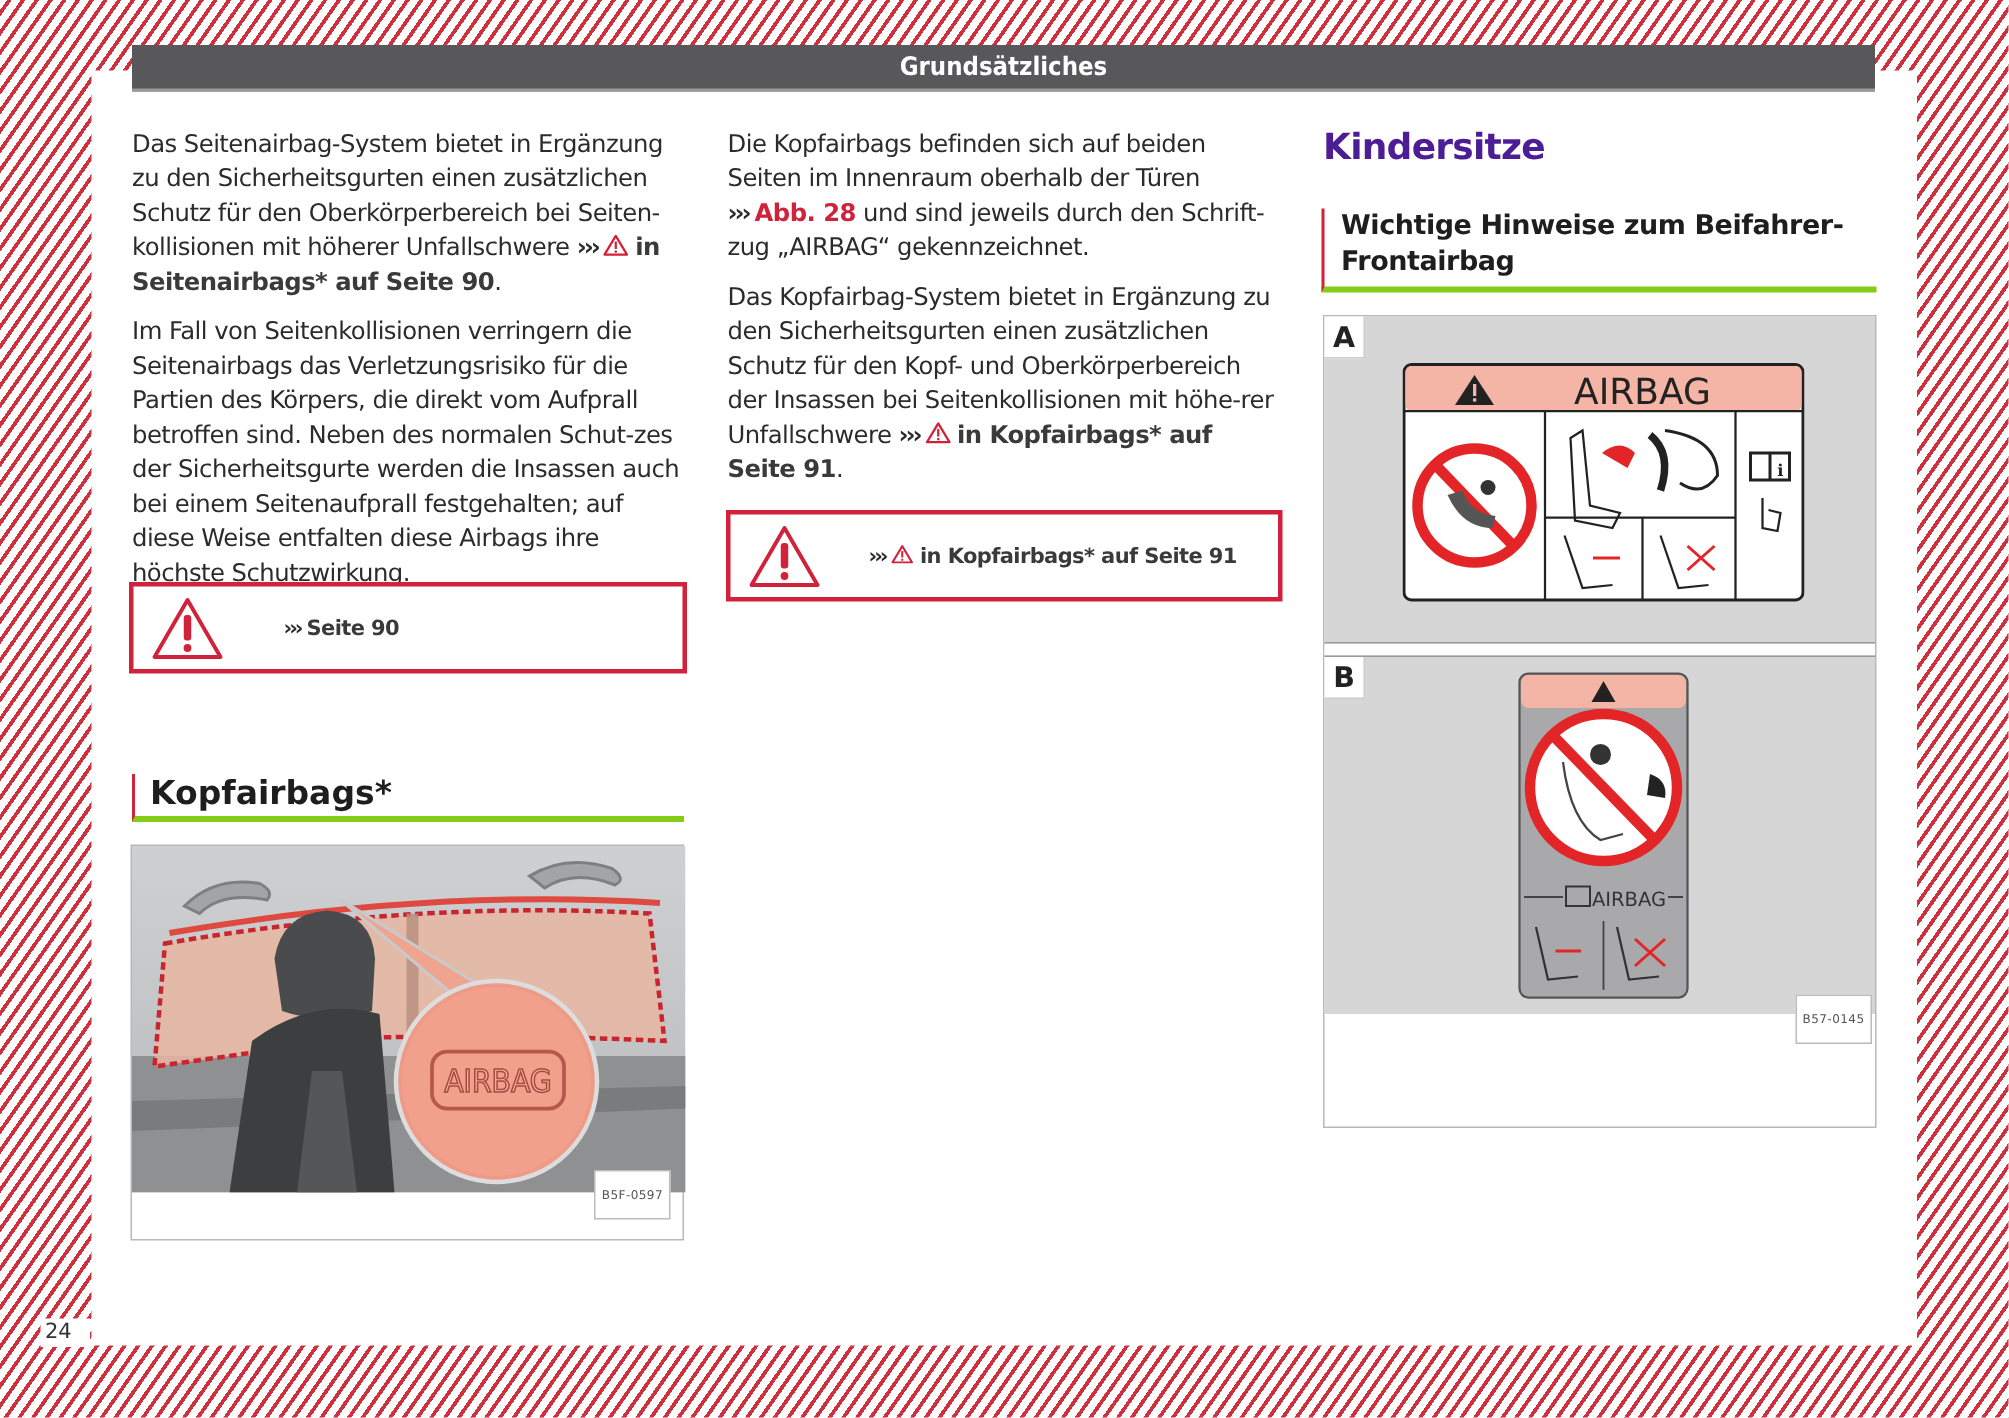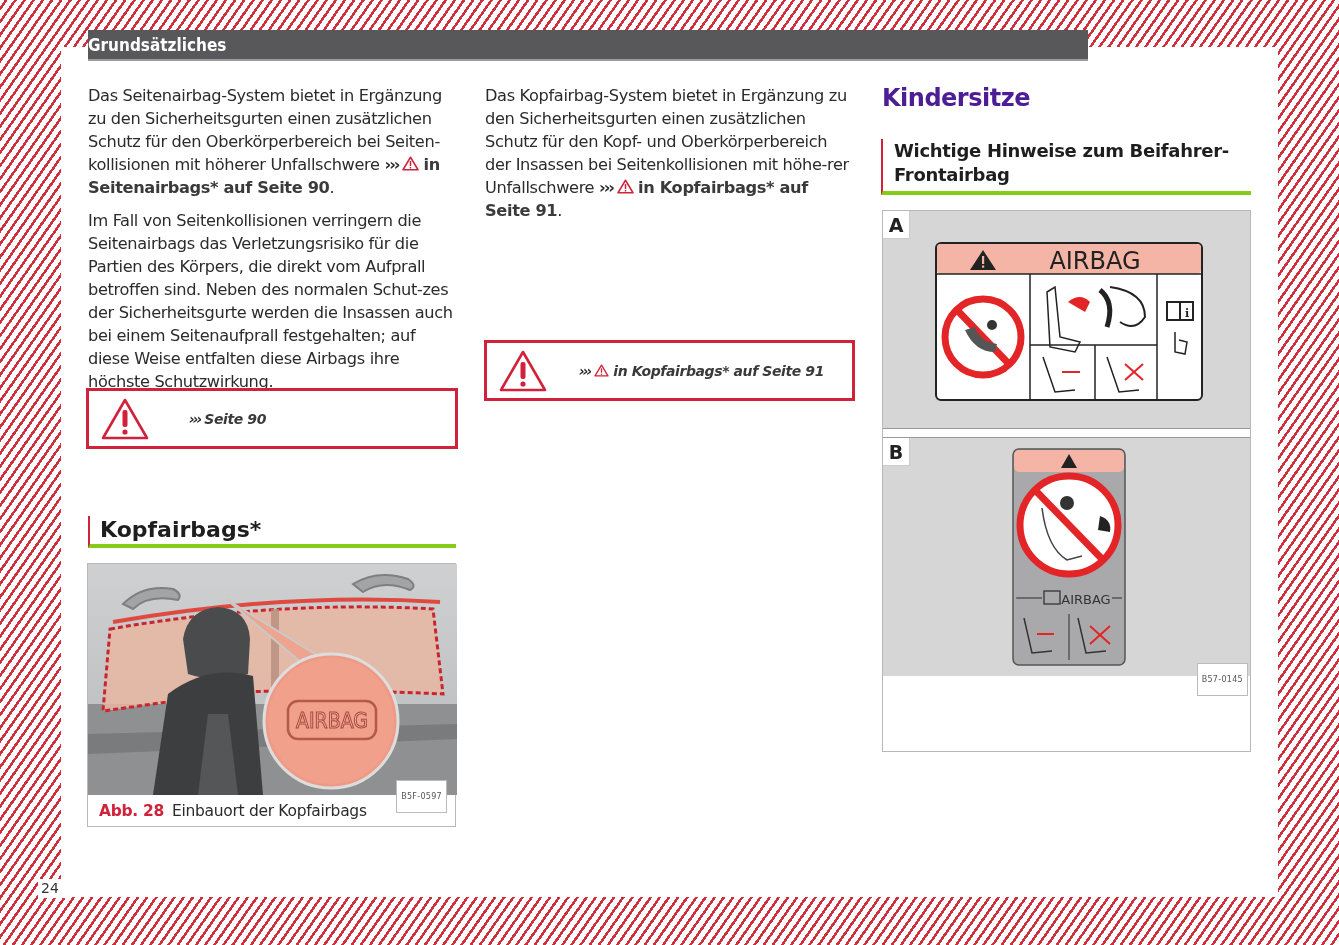--- a/index.html
+++ b/index.html
@@ -9,48 +9,48 @@
     font-family: "DejaVu Sans", sans-serif;
     color: #2b2b2b;
     background-color: #ffffff;
     background-image: repeating-linear-gradient(-55deg, #ffffff 0px, #ffffff 5px, #d0303e 5px, #d0303e 7.5px);
   }
   .page {
     position: absolute; left: 61px; top: 47px; width: 1217px; height: 850px;
     background: #ffffff;
   }
   .header-bar {
-    position: absolute; left: 88px; top: 30px; width: 1000px; height: 31px;
+    position: absolute; left: 88px; top: 30px; width: 1162px; height: 31px;
     background: #58585a; border-bottom: 2px solid #9a9a9a;
     color: #ffffff; font-weight: bold; font-size: 17px;
-    display: flex; align-items: center; 
+    display: flex; align-items: center; justify-content: center;
     font-family: "DejaVu Sans Condensed", "DejaVu Sans", sans-serif;
   }
   .page-num {
     position: absolute; left: 27px; top: 879px; width: 33px; height: 19px;
     background: #ffffff; font-size: 14px; color: #333;
-    padding-left: 3px; line-height: 19px; margin-left: 11px;
+    padding-left: 3px; line-height: 19px;
   }
   .col { position: absolute; top: 84px; }
   .col1 { left: 88px; width: 370px; }
   .col2 { left: 485px; width: 370px; }
   p.body {
     font-size: 16.2px; line-height: 23px; letter-spacing: -0.35px;
     color: #2b2b2b; margin-bottom: 10px;
   }
   .b { font-weight: bold; color: #3a3a3a; }
   .red { color: #d0223a; font-weight: bold; }
   .chev { font-weight: bold; letter-spacing: -2px; margin-right: 4px; color: #2b2b2b; }
   .tri-inline { display: inline-block; width: 17px; height: 15px; vertical-align: -1px; margin-right: 4px; }
   .warn-box {
     position: absolute; border: 3px solid #d0223a; background: #fff;
     display: flex; align-items: center;
   }
   .warn-box .icon { width: 52px; height: 46px; margin-left: 10px; }
-  .warn-box .wtext { font-size: 14px; font-weight: bold; color: #3a3a3a; letter-spacing: -0.4px; font-style: italic; }
+  .warn-box .wtext { font-size: 14px; font-weight: bold; color: #3a3a3a; letter-spacing: -0.4px; }
   .section-h {
     position: absolute; border-left: 2px solid #d0223a; border-bottom: 4px solid #84cc16;
     font-weight: bold; color: #1e1e1e;
   }
   .figure {
     position: absolute; border: 1px solid #b8b8b8; background: #fff;
   }
   .caption { font-size: 15.5px; color: #2b2b2b; letter-spacing: -0.3px; line-height: 21.5px; }
   .caption .abb { color: #d0223a; font-weight: bold; margin-right: 8px; }
   .boxletter {
@@ -128,26 +128,28 @@
     <path d="M120 150 L140 150 L150 231 L110 231 Z" fill="#555658"></path>
 
     <path d="M138 35 L215 100 L235 95 Z" fill="#eea48f" stroke="#c9c9c9" stroke-width="2"></path>
 
     <circle cx="243" cy="157" r="67" fill="#ef9a86" stroke="#dddddd" stroke-width="3"></circle>
     <circle cx="243" cy="157" r="63" fill="#f0a08b"></circle>
     <rect x="200" y="137" width="88" height="38" rx="10" fill="none" stroke="#b5594c" stroke-width="2.5"></rect>
     <text x="244" y="164" text-anchor="middle" font-family="DejaVu Sans Condensed, DejaVu Sans, sans-serif" font-size="21" fill="#f5b3a2" stroke="#a84a3f" stroke-width="1">AIRBAG</text>
   </svg>
   <div class="fig-code" style="right:8px; top:216px;">B5F-0597</div>
-  <div class="caption" style="position:absolute; left:11px; top:237px;">
-    <span class="abb">Abb. 28</span><span>Einbauort der Kopfairbags</span>
-  </div>
 </div>
 
 <div class="col col2">
+  <p class="body">
+    <span>Die Kopfairbags befinden sich auf beiden Seiten im Innenraum oberhalb der Türen</span>
+    <span class="chev">›››</span><a class="red">Abb. 28</a>
+    <span>und sind jeweils durch den Schrift-zug „AIRBAG“ gekennzeichnet.</span>
+  </p>
   <p class="body">
     <span>Das Kopfairbag-System bietet in Ergänzung zu den Sicherheitsgurten einen zusätzlichen Schutz für den Kopf- und Oberkörperbereich der Insassen bei Seitenkollisionen mit höhe-rer Unfallschwere</span>
     <span class="chev">›››</span><svg class="tri-inline" viewBox="0 0 20 18">
         <path d="M10 1.5 L19 16.5 L1 16.5 Z" fill="none" stroke="#d0223a" stroke-width="1.8" stroke-linejoin="round"></path>
         <rect x="9.1" y="6" width="1.8" height="6" fill="#d0223a"></rect>
         <rect x="9.1" y="13.2" width="1.8" height="1.8" fill="#d0223a"></rect>
       </svg><a class="b">in Kopfairbags* auf Seite 91</a><span>.</span>
   </p>
 </div>
 

